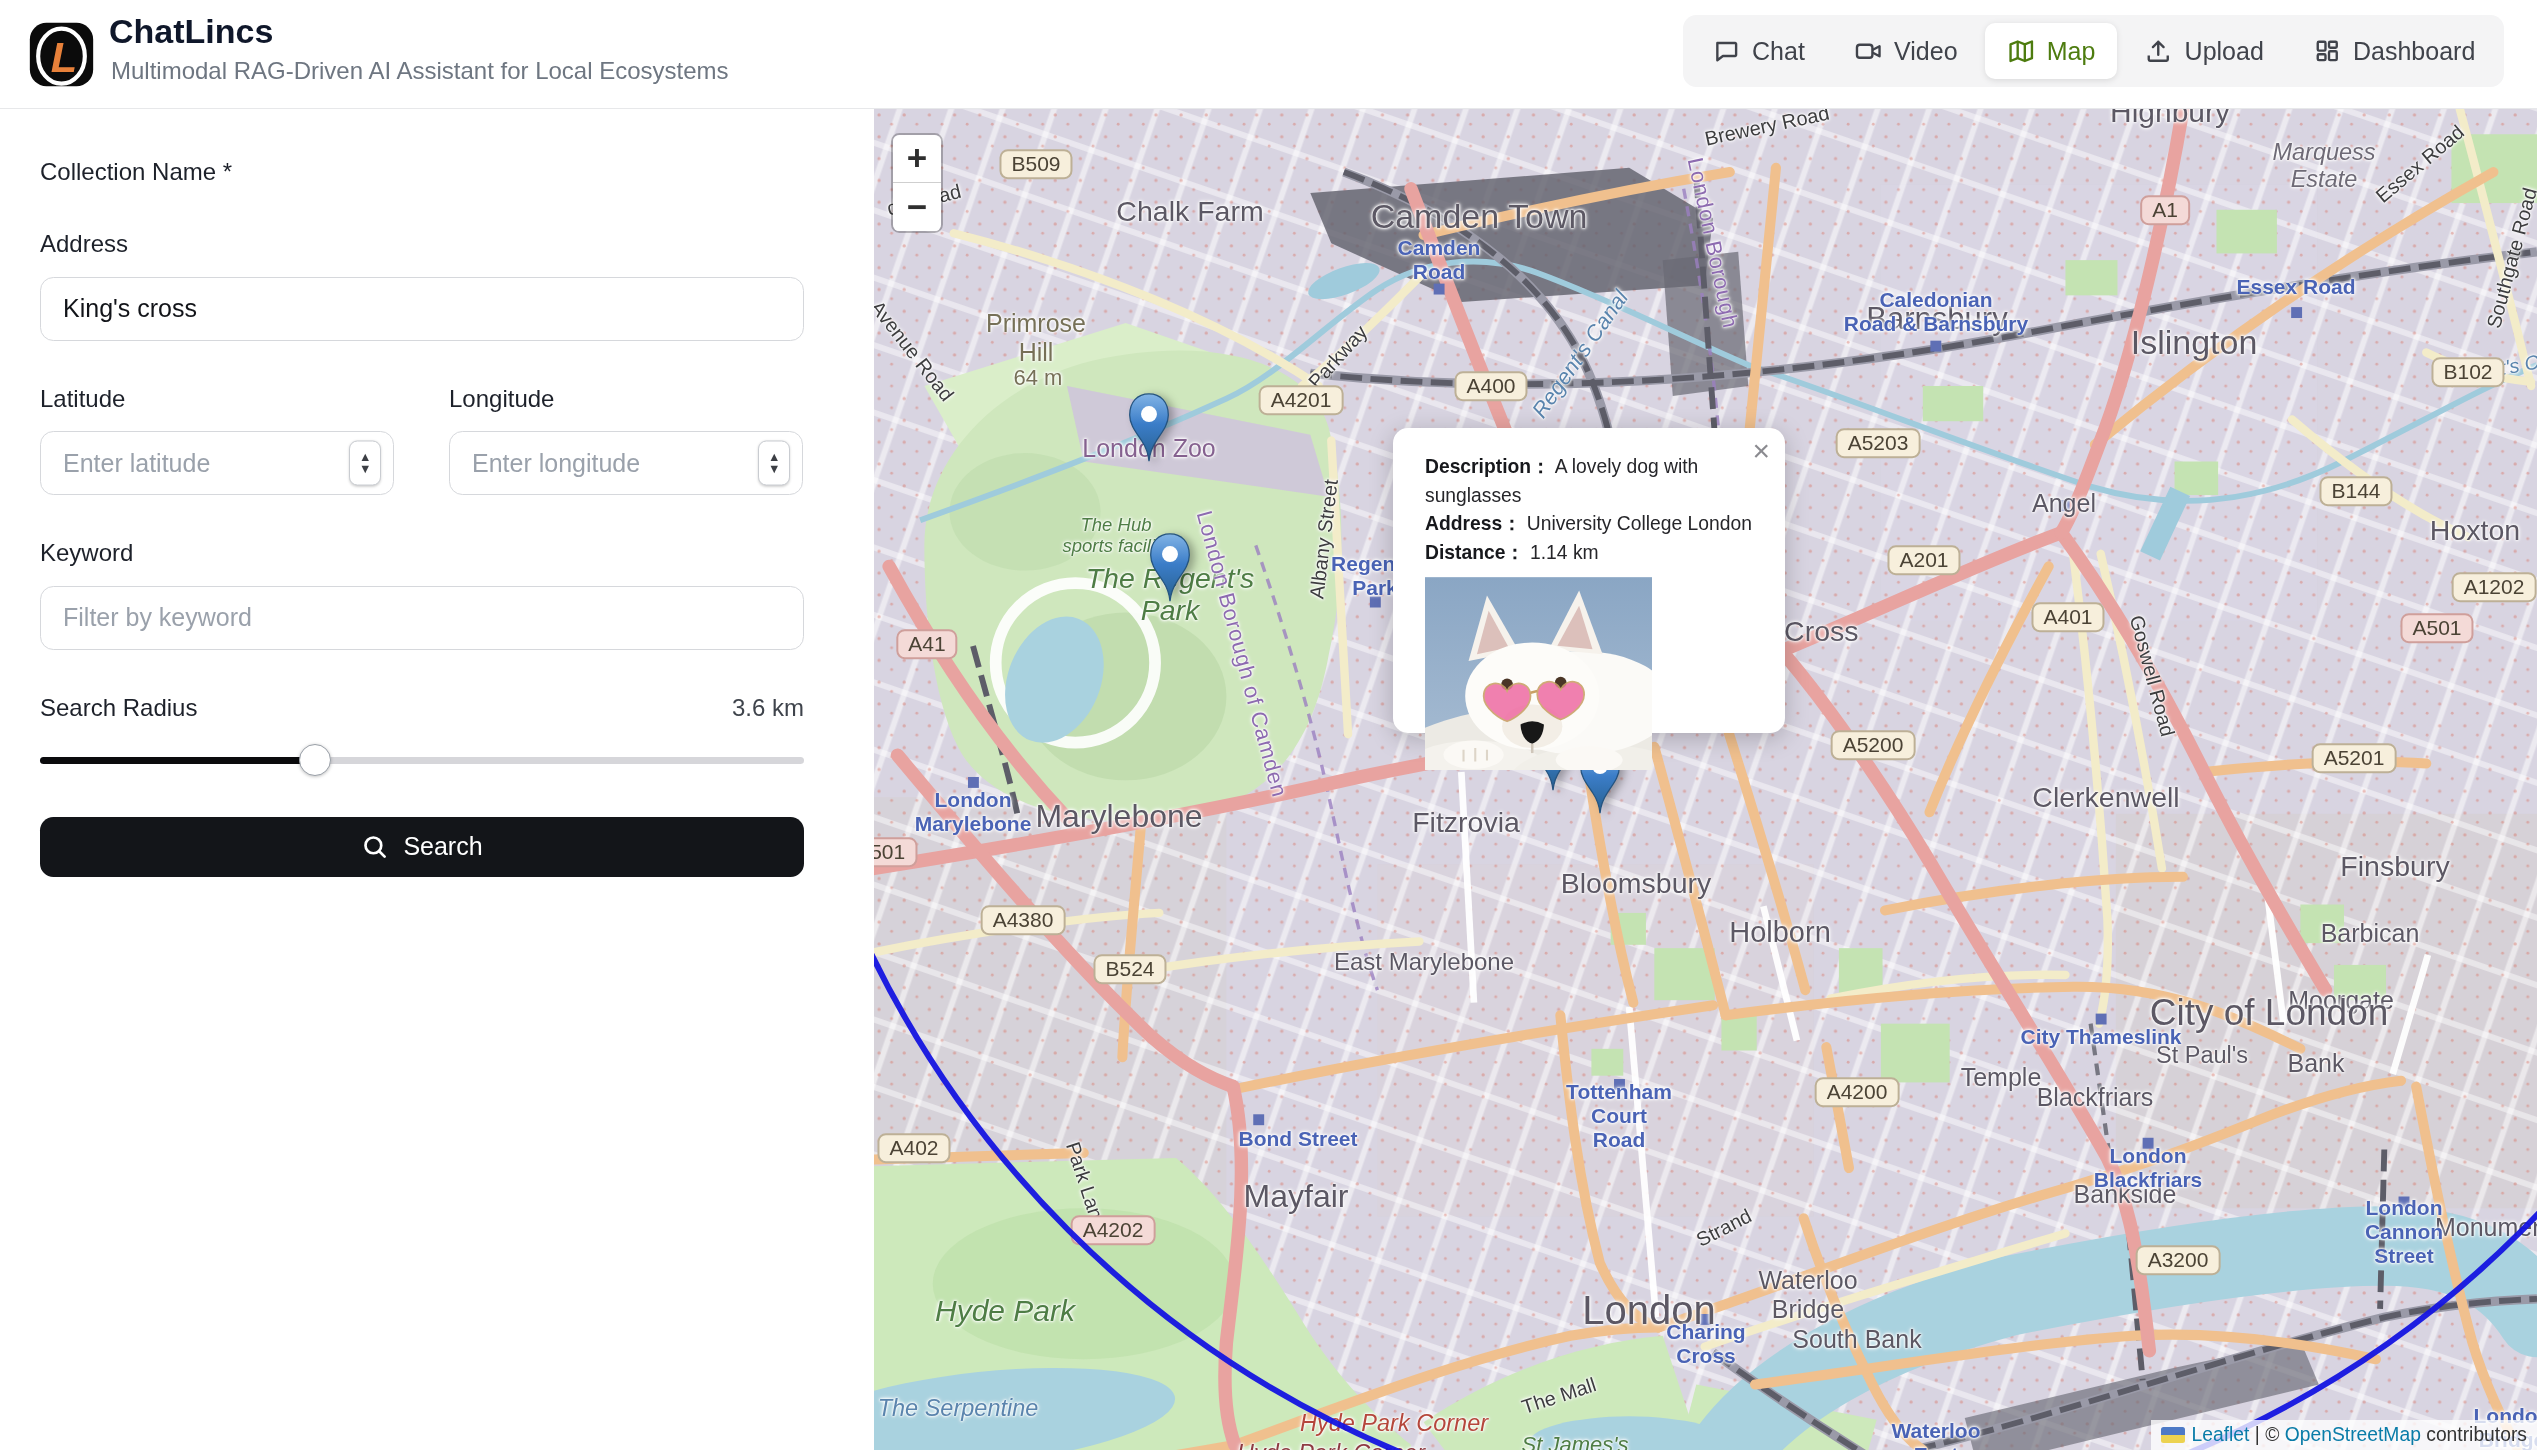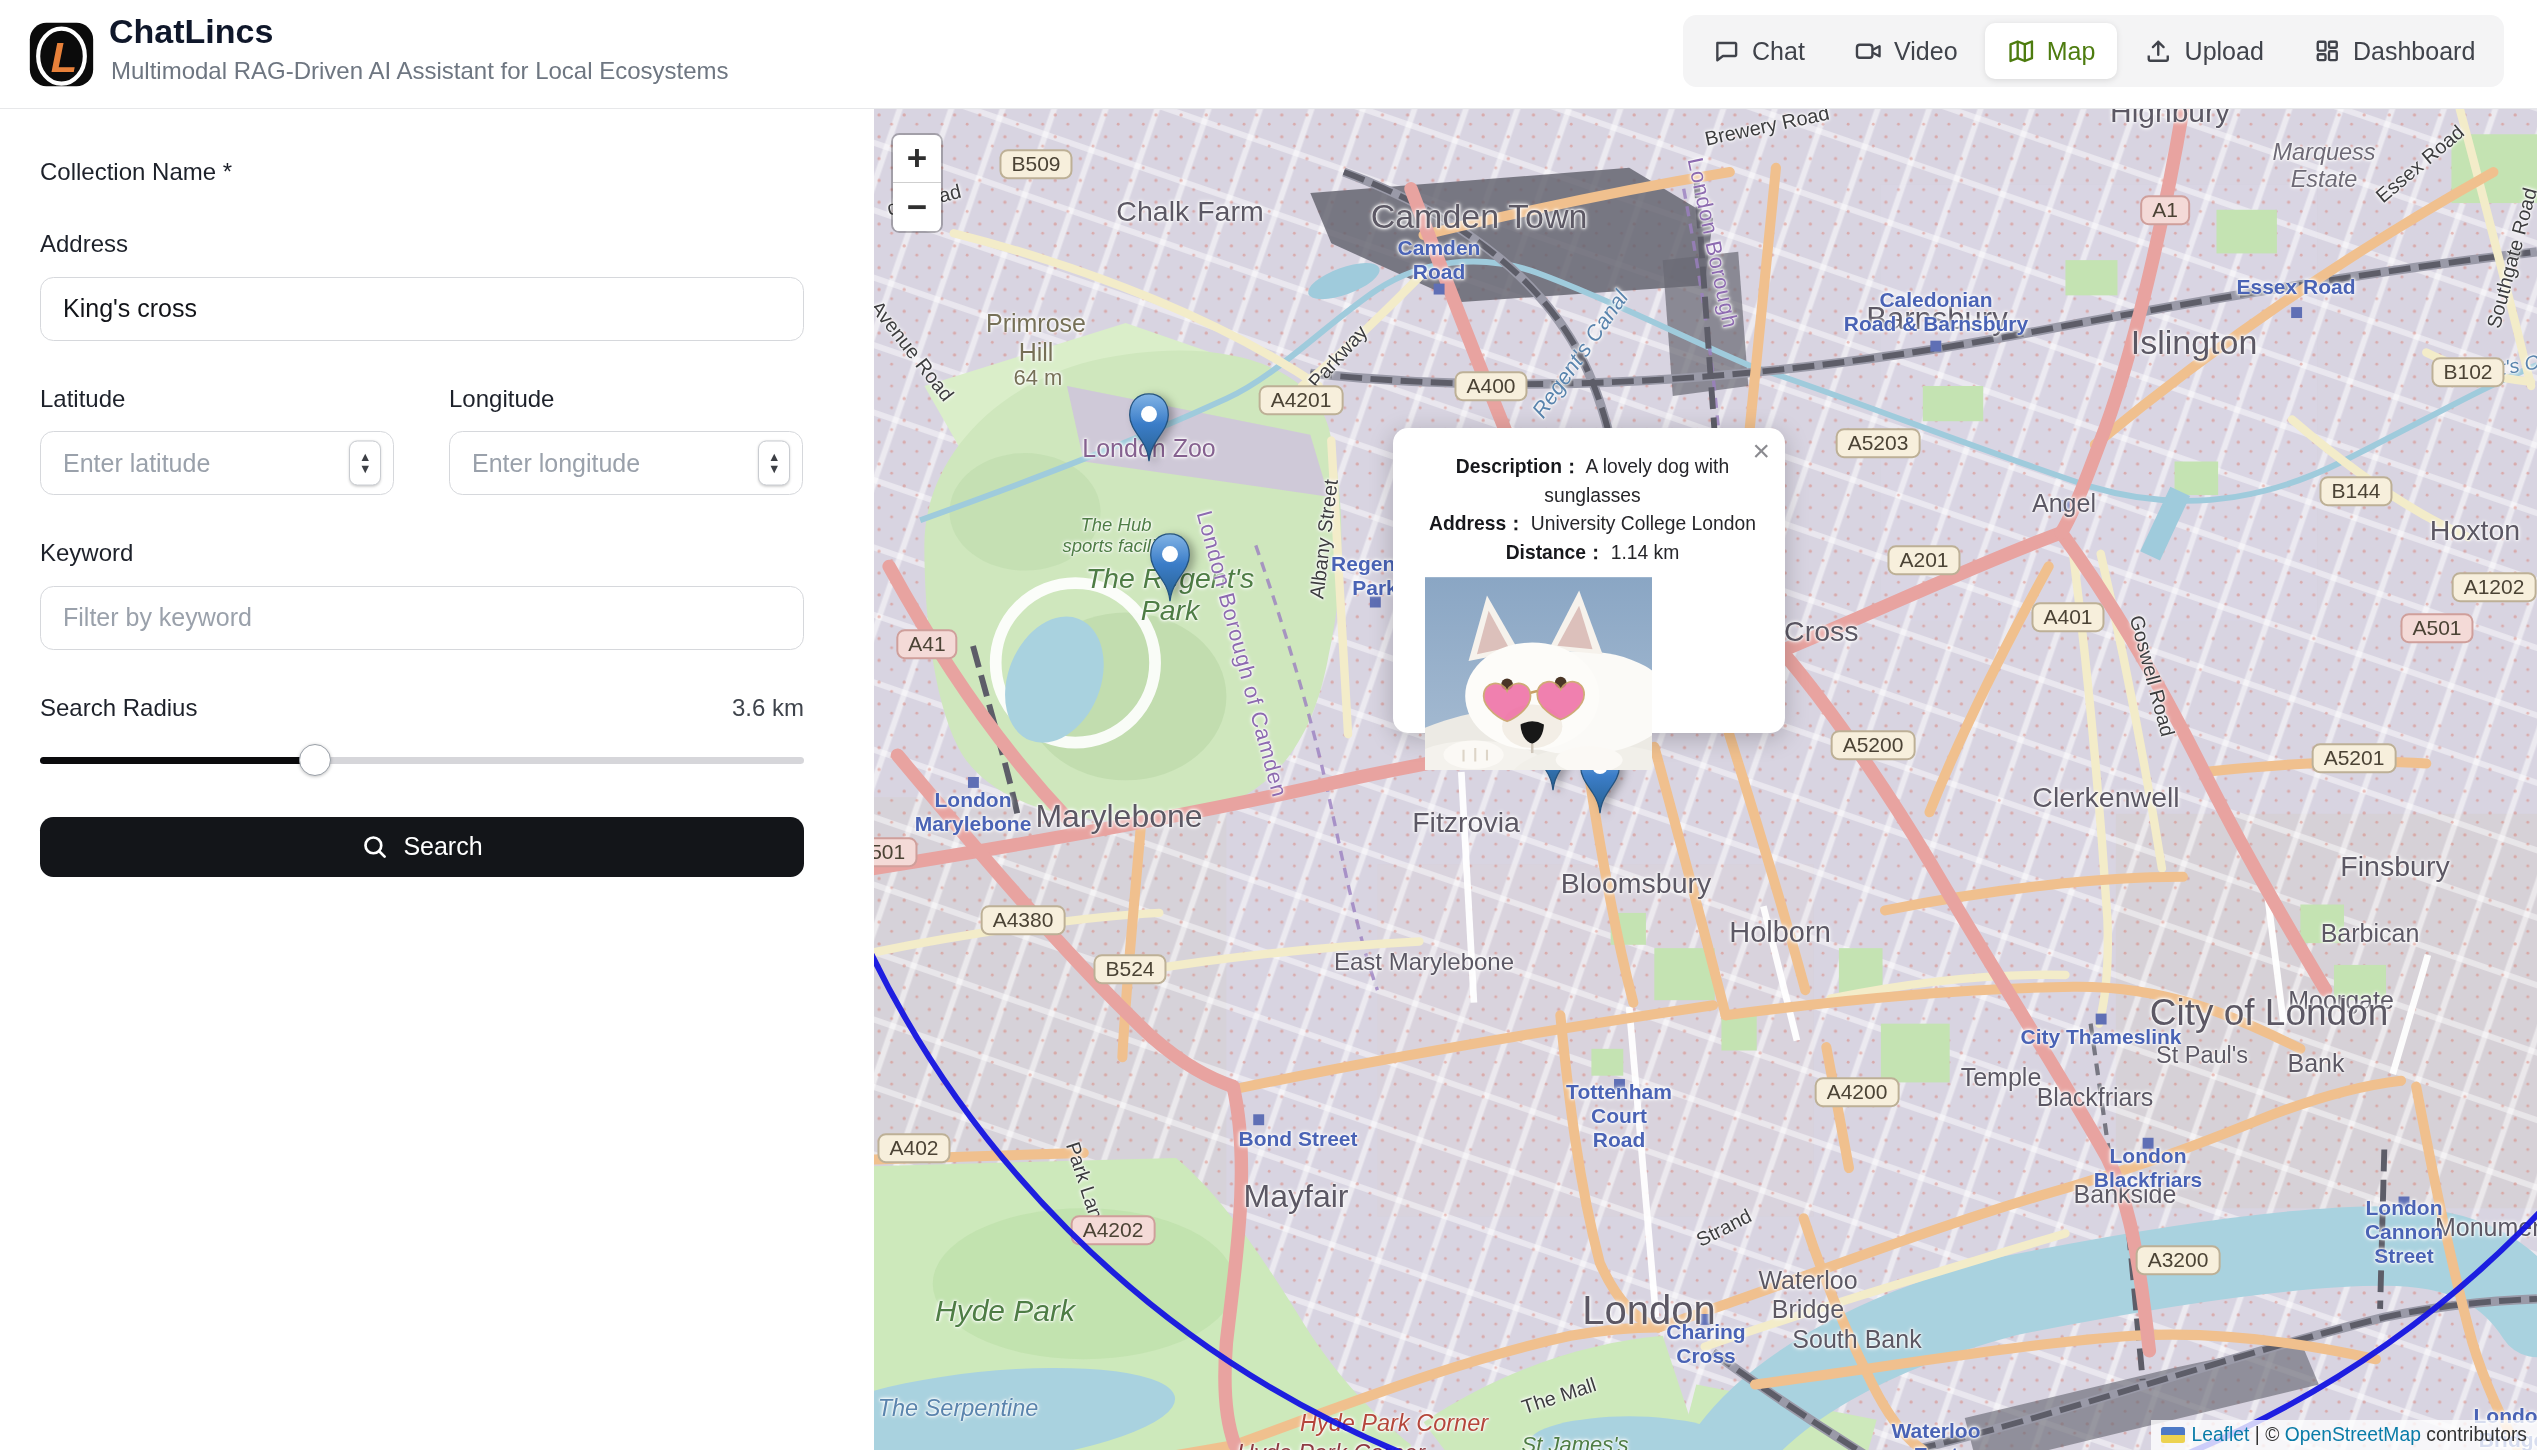--- a/index.html
+++ b/index.html
@@ -66,21 +66,21 @@
     padding:0.8px 10px; font-size:21px; color:#4b4335; font-weight:500; white-space:nowrap; }
   .badge.pink { background:#f4dad7; border-color:#cf9f9b; }
   .circle-layer { position:absolute; left:0; top:0; z-index:10; pointer-events:none; }
   .marker { position:absolute; width:42px; height:69px; z-index:20; cursor:pointer;
     filter:drop-shadow(5.9px 2.5px 4.2px rgba(0,0,0,.30)); }
 
   .popup { position:absolute; left:519px; top:319px; width:392px; height:305px; background:#fff;
     border-radius:15px; box-shadow:0 5px 25px rgba(0,0,0,.22); z-index:40; }
   .popup-tail { position:absolute; left:695px; top:608px; width:30px; height:30px; background:#fff;
     transform:rotate(45deg); z-index:39; box-shadow:3.4px 3.4px 8.4px rgba(0,0,0,.10); }
-  .popup-body { padding:25px 25px 0 32px; font-size:19.3px; color:#26262a; line-height:28.5px;text-align:center; }
+  .popup-body { padding:25px 25px 0 32px; font-size:19.3px; color:#26262a; line-height:28.5px; }
   .popup-body b { color:#17181c; }
   .popup-img { margin-top:10px; width:227px; height:193px; overflow:hidden; }
   .popup-close { position:absolute; right:15px; top:8.4px; font-size:30px; color:#8b8b90; cursor:pointer; line-height:1; font-weight:400; }
 
   .zoomctl { position:absolute; left:17px; top:23.5px; width:52px; border:2.5px solid rgba(0,0,0,.25); border-radius:8.4px; overflow:hidden; z-index:50; }
   .zoomctl .zb { width:100%; height:48px; background:#fff; display:flex; align-items:center; justify-content:center;
     font-size:35px; font-weight:700; color:#2f2f2f; cursor:pointer; }
   .zoomctl .zb:first-child { border-bottom:1.7px solid #cfcfcf; }
 
   .attrib { position:absolute; right:0; bottom:0; height:30px; background:rgba(255,255,255,.78);

